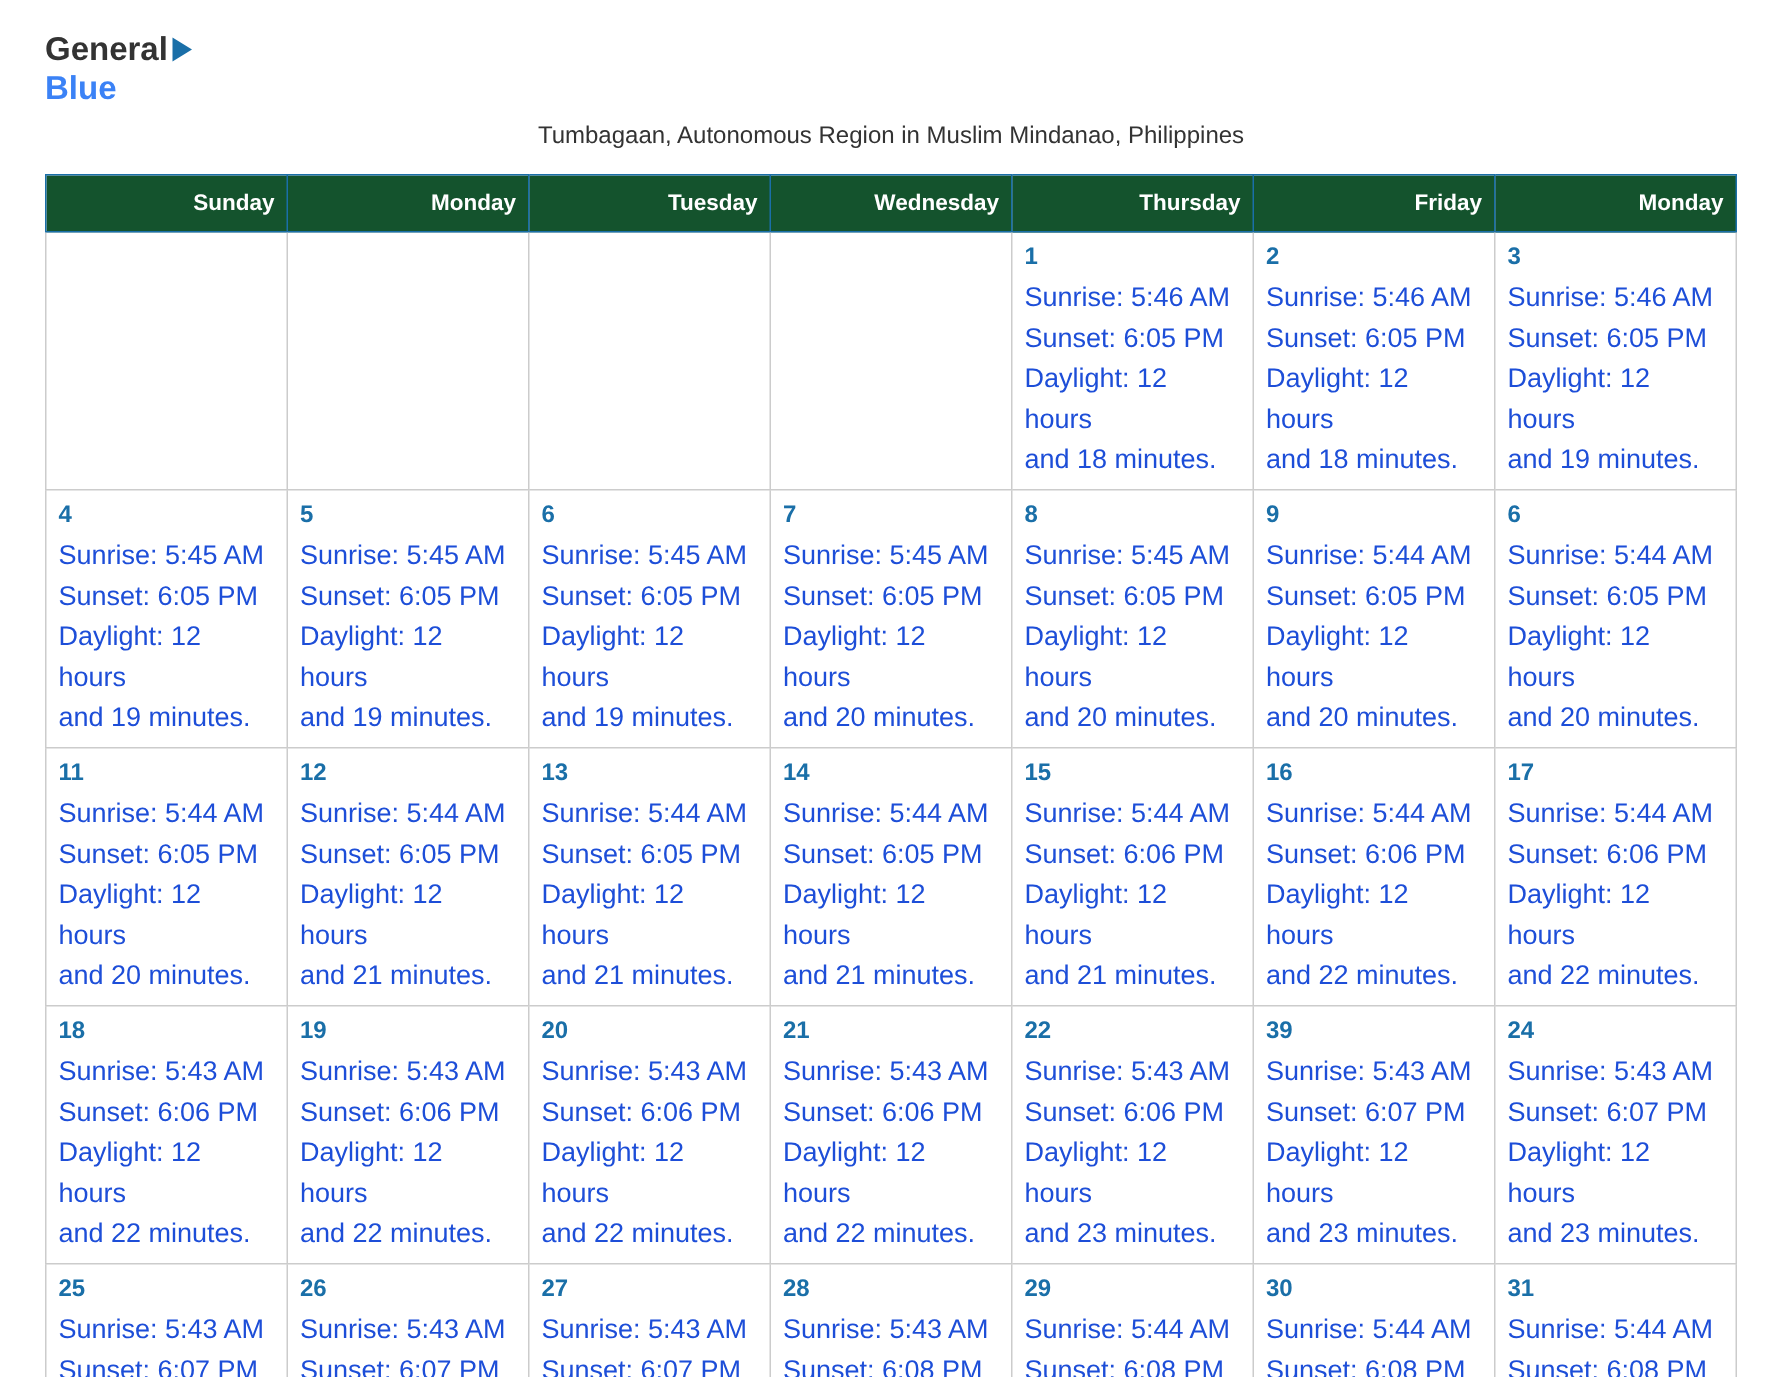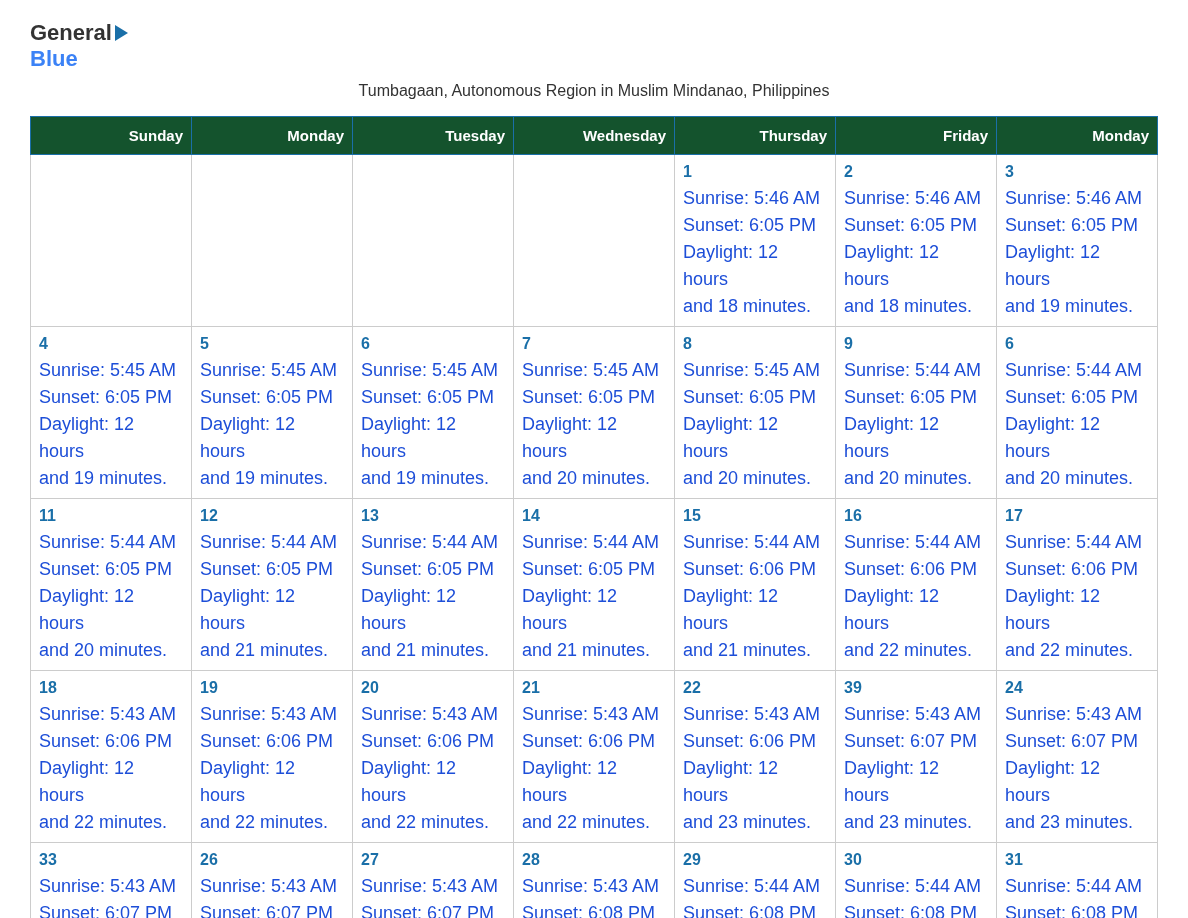--- a/index.html
+++ b/index.html
@@ -303,21 +303,21 @@
         <td>
           <span class="day-number">24</span>
           <div class="day-info" style="white-space: pre-line;">Sunrise: 5:43 AM
 Sunset: 6:07 PM
 Daylight: 12 hours
 and 23 minutes.</div>
         </td>
       </tr>
       <tr>
         <td>
-          <span class="day-number">33</span>
+          <span class="day-number">25</span>
           <div class="day-info" style="white-space: pre-line;">Sunrise: 5:43 AM
 Sunset: 6:07 PM
 Daylight: 12 hours
 and 23 minutes.</div>
         </td>
         <td>
           <span class="day-number">26</span>
           <div class="day-info" style="white-space: pre-line;">Sunrise: 5:43 AM
 Sunset: 6:07 PM
 Daylight: 12 hours

